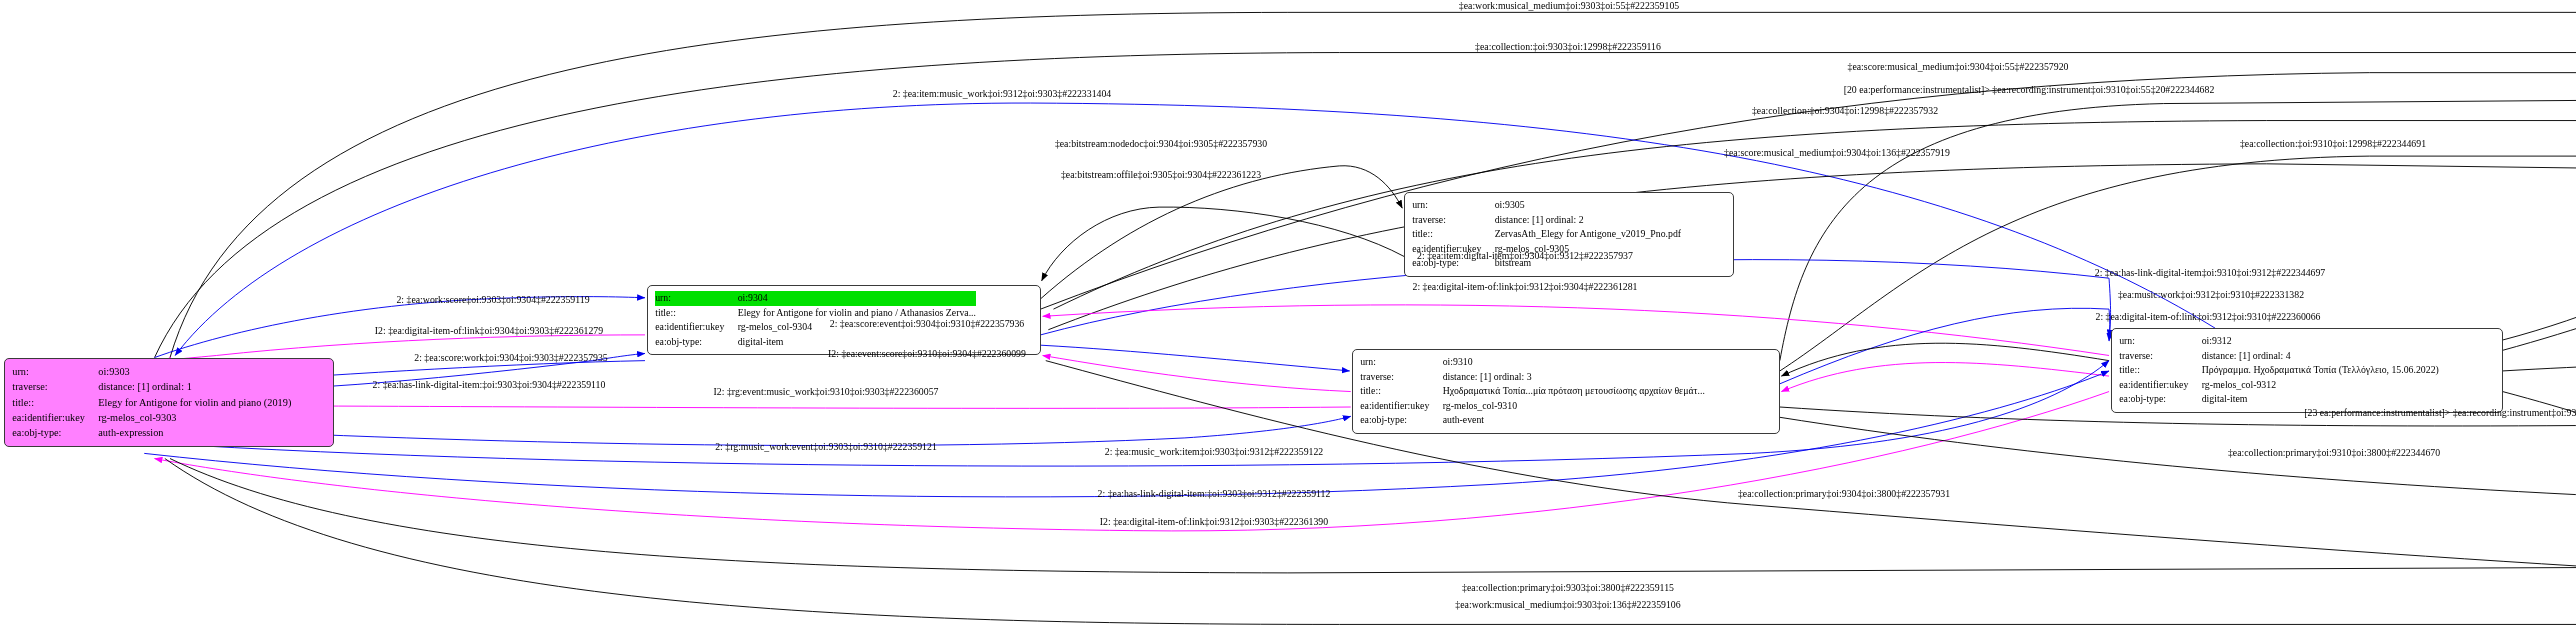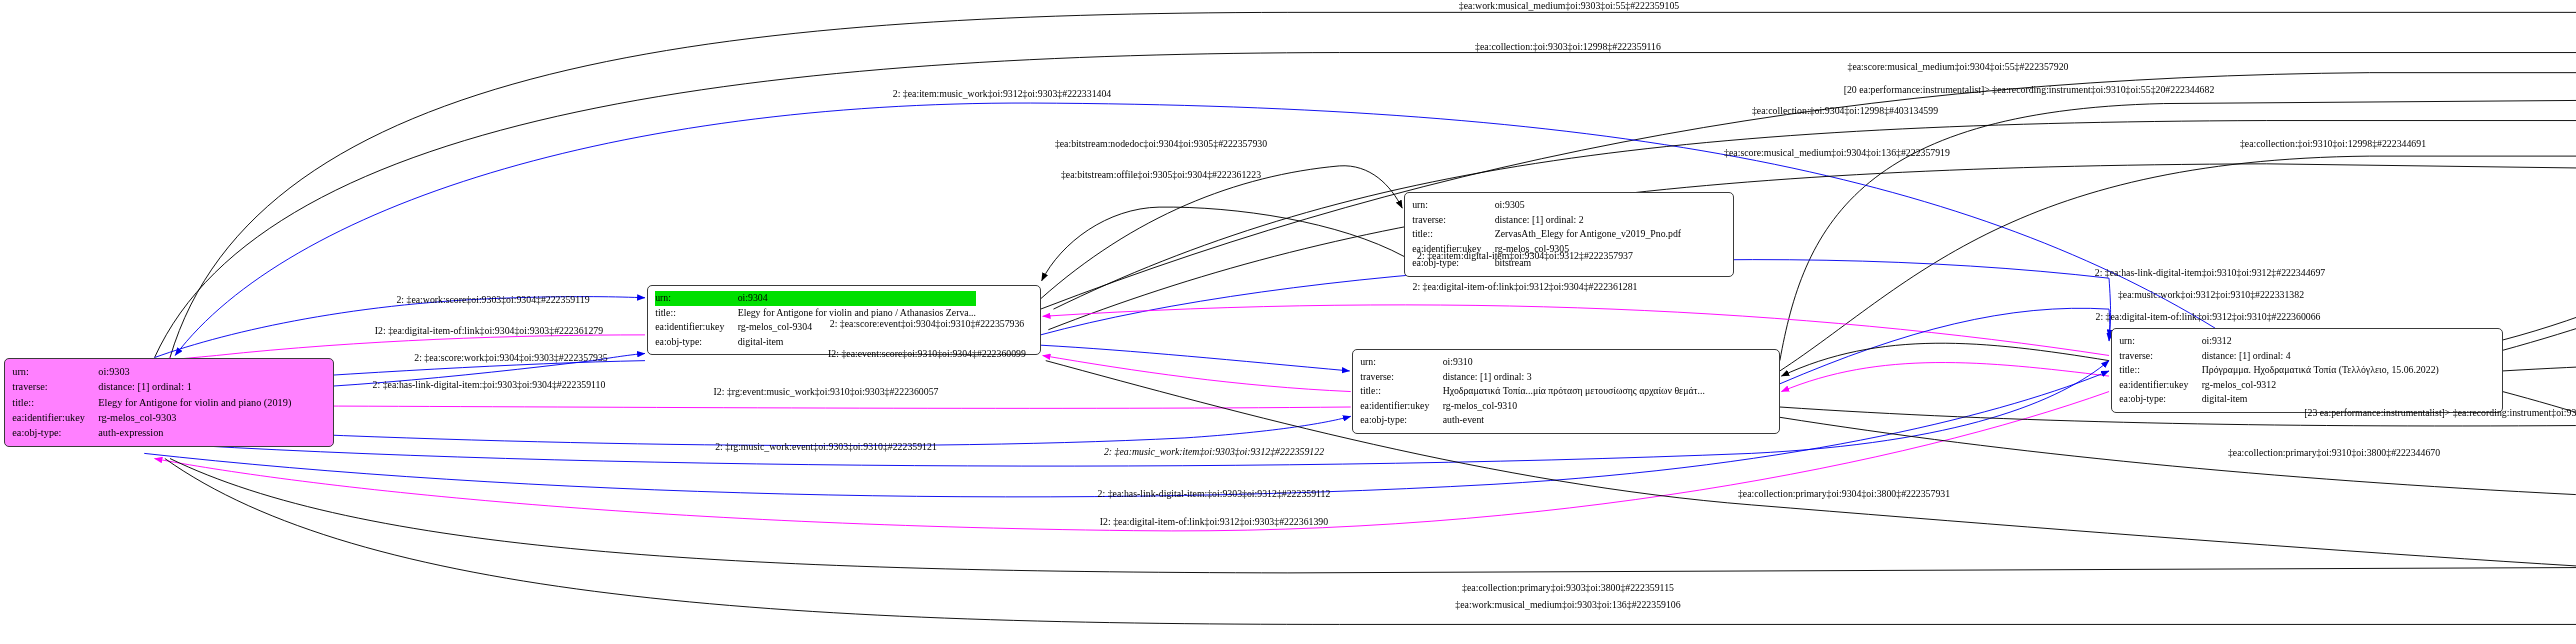--- a/index.html
+++ b/index.html
@@ -236,39 +236,39 @@
           </tbody>
         </table>
       </div>
     </div>
   <div id="labels-layer">
       <div class="edge-label" style="left: 1569px; top: 6.2px;">‡ea:work:musical_medium‡oi:9303‡oi:55‡#222359105</div>
       <div class="edge-label" style="left: 1568px; top: 47px;">‡ea:collection:‡oi:9303‡oi:12998‡#222359116</div>
       <div class="edge-label" style="left: 1958px; top: 67px;">‡ea:score:musical_medium‡oi:9304‡oi:55‡#222357920</div>
       <div class="edge-label" style="left: 2029px; top: 90px;">[20 ea:performance:instrumentalist]&gt; ‡ea:recording:instrument‡oi:9310‡oi:55‡20#222344682</div>
       <div class="edge-label" style="left: 1002px; top: 94px;">2: ‡ea:item:music_work‡oi:9312‡oi:9303‡#222331404</div>
-      <div class="edge-label" style="left: 1845px; top: 111px;">‡ea:collection:‡oi:9304‡oi:12998‡#403134599</div>
+      <div class="edge-label" style="left: 1845px; top: 111px;">‡ea:collection:‡oi:9304‡oi:12998‡#222357932</div>
       <div class="edge-label" style="left: 2333px; top: 144px;">‡ea:collection:‡oi:9310‡oi:12998‡#222344691</div>
       <div class="edge-label" style="left: 1837px; top: 153px;">‡ea:score:musical_medium‡oi:9304‡oi:136‡#222357919</div>
       <div class="edge-label" style="left: 1161px; top: 144px;">‡ea:bitstream:nodedoc‡oi:9304‡oi:9305‡#222357930</div>
       <div class="edge-label" style="left: 1161px; top: 175px;">‡ea:bitstream:offile‡oi:9305‡oi:9304‡#222361223</div>
       <div class="edge-label" style="left: 1525px; top: 256px;">2: ‡ea:item:digital-item‡oi:9304‡oi:9312‡#222357937</div>
       <div class="edge-label" style="left: 1525px; top: 287px;">2: ‡ea:digital-item-of:link‡oi:9312‡oi:9304‡#222361281</div>
       <div class="edge-label" style="left: 2210px; top: 273px;">2: ‡ea:has-link-digital-item‡oi:9310‡oi:9312‡#222344697</div>
       <div class="edge-label" style="left: 2211px; top: 295px;">‡ea:music:work‡oi:9312‡oi:9310‡#222331382</div>
       <div class="edge-label" style="left: 2208px; top: 317px;">2: ‡ea:digital-item-of:link‡oi:9312‡oi:9310‡#222360066</div>
       <div class="edge-label" style="left: 493px; top: 300px;">2: ‡ea:work:score‡oi:9303‡oi:9304‡#222359119</div>
       <div class="edge-label" style="left: 489px; top: 331px;">I2: ‡ea:digital-item-of:link‡oi:9304‡oi:9303‡#222361279</div>
       <div class="edge-label" style="left: 511px; top: 358px;">2: ‡ea:score:work‡oi:9304‡oi:9303‡#222357935</div>
       <div class="edge-label" style="left: 489px; top: 385px;">2: ‡ea:has-link-digital-item:‡oi:9303‡oi:9304‡#222359110</div>
       <div class="edge-label" style="left: 927px; top: 324px;">2: ‡ea:score:event‡oi:9304‡oi:9310‡#222357936</div>
       <div class="edge-label" style="left: 927px; top: 354px;">I2: ‡ea:event:score‡oi:9310‡oi:9304‡#222360099</div>
       <div class="edge-label" style="left: 826px; top: 392px;">I2: ‡rg:event:music_work‡oi:9310‡oi:9303‡#222360057</div>
       <div class="edge-label" style="left: 826px; top: 435px; margin-top: 12px;">2: ‡rg:music_work:event‡oi:9303‡oi:9310‡#222359121</div>
-      <div class="edge-label" style="left: 1214px; top: 452px; font-style: italic;">2: ‡ea:music_work:item‡oi:9303‡oi:9312‡#222359122</div>
+      <div class="edge-label" style="left: 1214px; top: 452px;">2: ‡ea:music_work:item‡oi:9303‡oi:9312‡#222359122</div>
       <div class="edge-label" style="left: 1214px; top: 494px;">2: ‡ea:has-link-digital-item:‡oi:9303‡oi:9312‡#222359112</div>
       <div class="edge-label" style="left: 1214px; top: 522px;">I2: ‡ea:digital-item-of:link‡oi:9312‡oi:9303‡#222361390</div>
       <div class="edge-label" style="left: 2492px; top: 413px;">[23 ea:performance:instrumentalist]&gt; ‡ea:recording:instrument‡oi:9310‡oi:136‡23#222344683</div>
       <div class="edge-label" style="left: 2334px; top: 453px;">‡ea:collection:primary‡oi:9310‡oi:3800‡#222344670</div>
       <div class="edge-label" style="left: 1844px; top: 494px;">‡ea:collection:primary‡oi:9304‡oi:3800‡#222357931</div>
       <div class="edge-label" style="left: 1568px; top: 562px; margin-top: 43px;">‡ea:work:musical_medium‡oi:9303‡oi:136‡#222359106</div>
       <div class="edge-label" style="left: 1568px; top: 588px;">‡ea:collection:primary‡oi:9303‡oi:3800‡#222359115</div>
     </div>
 
   <div class="caption" style="left:1568px;top:637px;">root: 9304 nodes count: 9</div>

